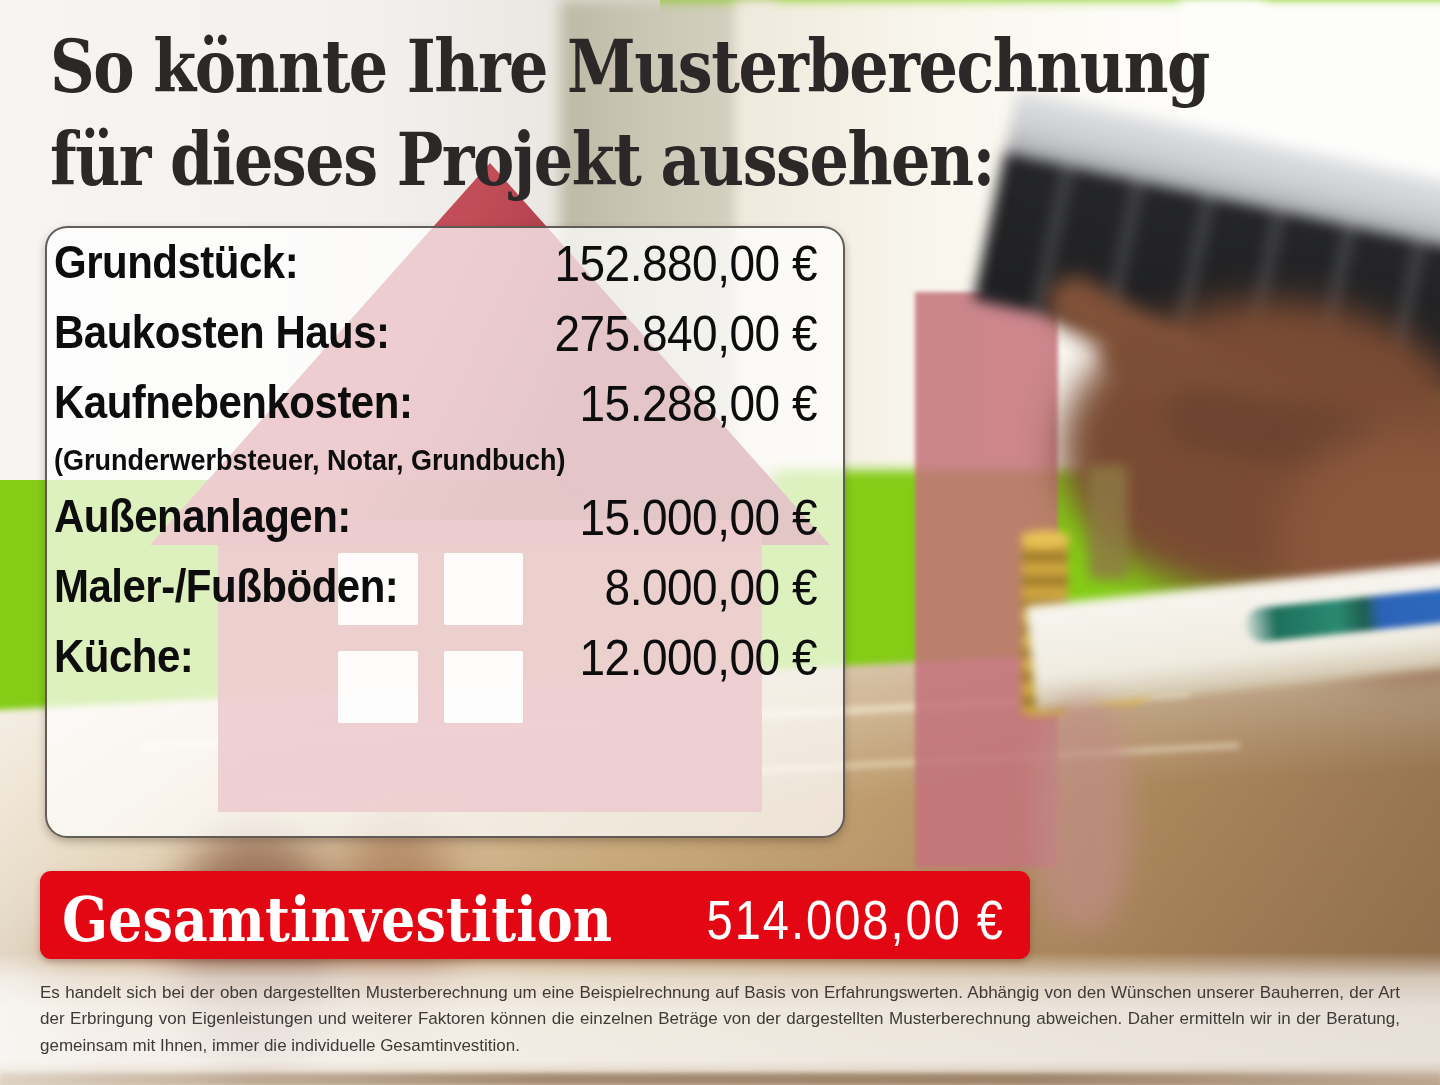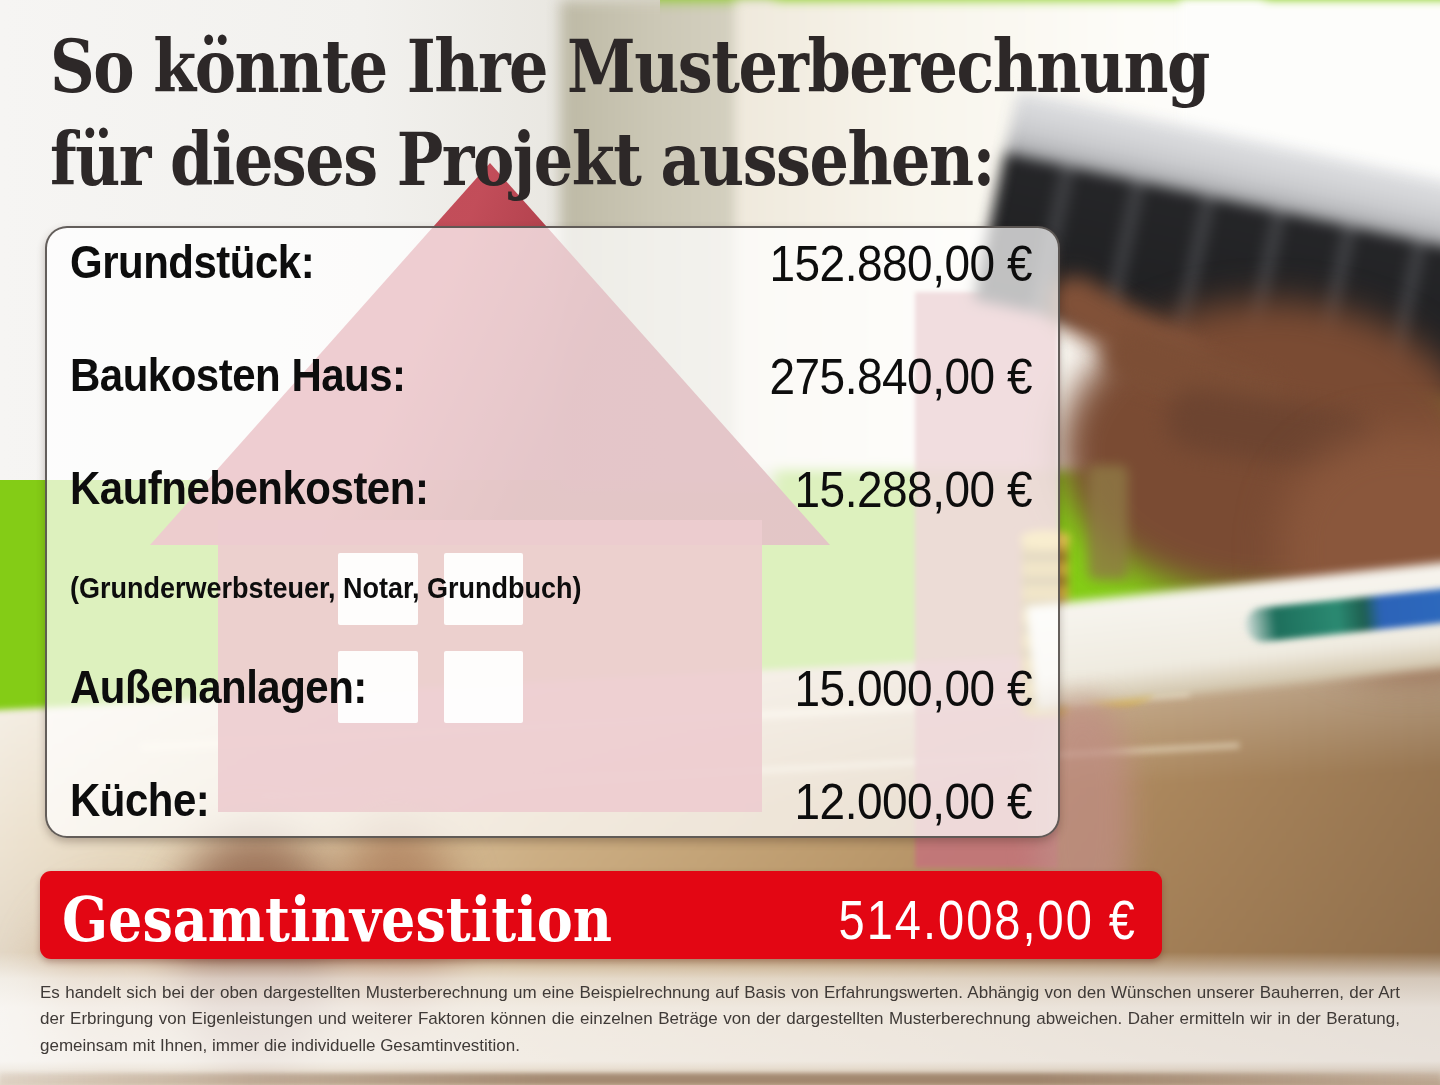--- a/index.html
+++ b/index.html
@@ -95,35 +95,35 @@
       rgba(118,84,57,.55) 72%,rgba(150,110,80,.18) 100%);}
 
   
   .title-line{position:absolute;left:50px;white-space:nowrap;
     font-family:"DejaVu Serif",serif;font-weight:bold;font-size:62px;
     letter-spacing:-1.5px;color:var(--title-text,#2d2828);
     transform:scaleY(1.18);transform-origin:top left;}
   #title1{top:24px;}
   #title2{top:117px;}
 
-  .panel{position:absolute;left:45px;top:226px;width:1015px;height:612px;box-sizing:border-box;
+  .panel{position:absolute;left:45px;top:226px;width:800px;height:612px;box-sizing:border-box;
     background:rgba(255,255,255,.72);border:2px solid rgba(72,66,62,.85);border-radius:22px;
     box-shadow:0 4px 8px rgba(60,40,30,.3);
-    display:flex;flex-direction:column;justify-content:space-between;
-    padding:0 26px 0 23px;}
+    display:flex;flex-direction:column;
+    padding:0 26px 0 7px;}
   .cost-row{display:flex;justify-content:space-between;align-items:center;height:70px;}
   .cost-label{font-weight:bold;font-size:42px;color:var(--body-text,#0d0d0d);
     transform:scaleY(1.1);letter-spacing:-0.5px;white-space:nowrap;}
   .cost-value{font-weight:normal;font-size:46px;color:var(--body-text,#0d0d0d);
     transform:scaleY(1.1);letter-spacing:-0.5px;white-space:nowrap;}
   .sub-row{display:flex;align-items:center;height:44px;}
   .cost-sublabel{font-weight:bold;font-size:27px;color:var(--body-text,#0d0d0d);
     transform:scaleY(1.08);transform-origin:center left;white-space:nowrap;}
 
-  .total-banner{position:absolute;left:40px;top:871px;width:1122px;height:88px;box-sizing:border-box;
+  .total-banner{position:absolute;left:40px;top:871px;width:990px;height:88px;box-sizing:border-box;
     background:var(--accent-red,#e30613);border-radius:11px;
     box-shadow:0 3px 6px rgba(90,20,15,.3);
     display:flex;justify-content:space-between;align-items:center;padding:8px 25px 0 22px;}
   .total-label{font-family:"DejaVu Serif",serif;font-weight:bold;font-size:54px;color:#fff;
     transform:scaleY(1.15);white-space:nowrap;}
   .total-value{font-size:47px;color:#fff;letter-spacing:2px;transform:scaleY(1.2);white-space:nowrap;}
 
   .disclaimer{position:absolute;left:40px;top:980px;width:1360px;
     font-size:17px;line-height:1.55;color:var(--footer-text,#3f3a37);
     text-align:justify;}
@@ -195,20 +195,24 @@
       <span class="cost-value">15.288,00 €</span>
     </div>
     <div class="sub-row">
       <span class="cost-sublabel">(Grunderwerbsteuer, Notar, Grundbuch)</span>
     </div>
     <div class="cost-row">
       <span class="cost-label">Außenanlagen:</span>
       <span class="cost-value">15.000,00 €</span>
     </div>
     <div class="cost-row">
+      <span class="cost-label">Maler-/Fußböden:</span>
+      <span class="cost-value">8.000,00 €</span>
+    </div>
+    <div class="cost-row">
       <span class="cost-label">Küche:</span>
       <span class="cost-value">12.000,00 €</span>
     </div>
   </div>
 
   <div class="total-banner">
     <span class="total-label">Gesamtinvestition</span>
     <span class="total-value">514.008,00 €</span>
   </div>
 

